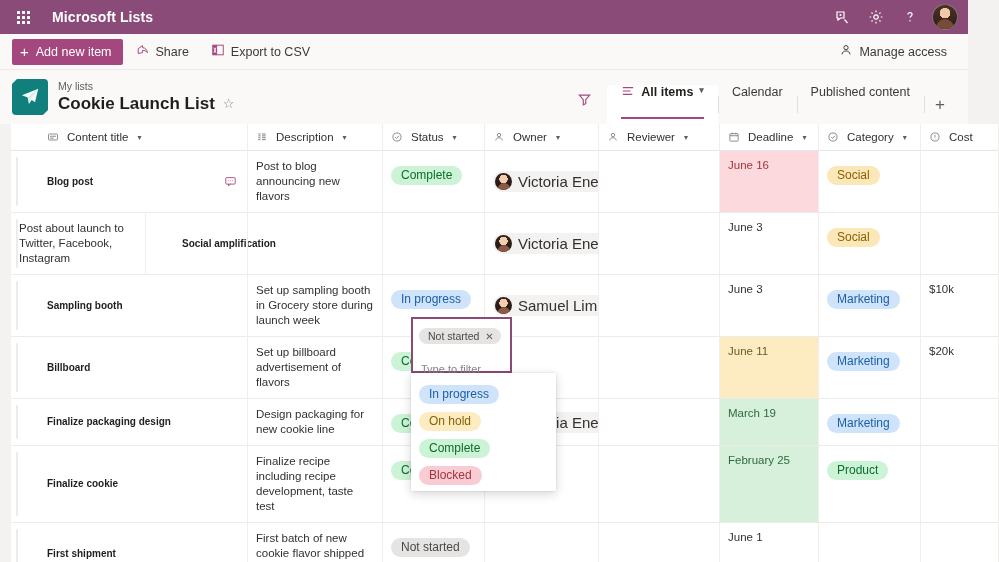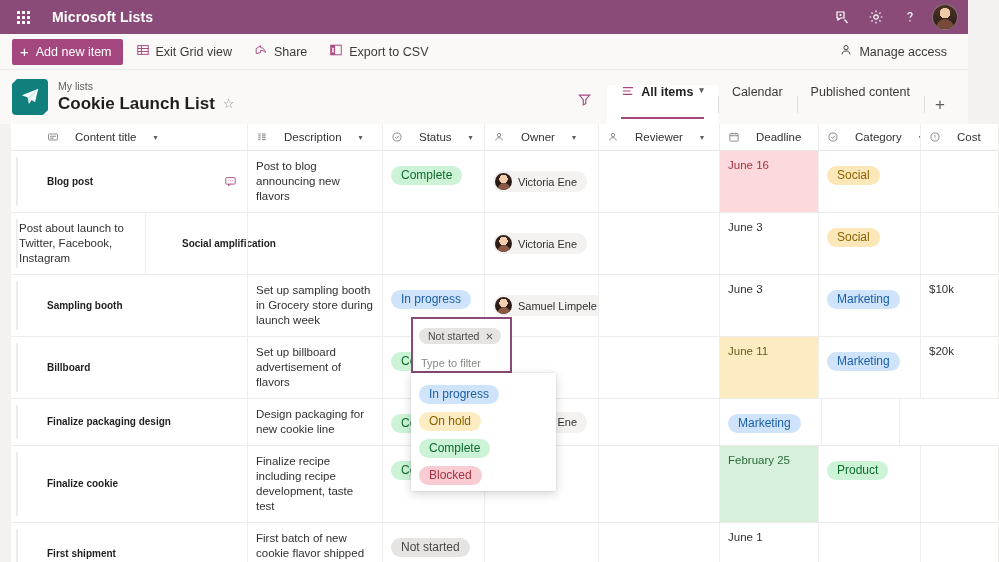--- a/index.html
+++ b/index.html
@@ -108,21 +108,21 @@
   
   .gridwrap { position: relative; height: 473px; background: #f3f2f1; display:flex; }
   .left-gutter { width: 11px; background: #f3f2f1; flex: 0 0 11px; }
   .grid { flex: 1; background: #ffffff; position: relative; }
 
   .hrow {
     display: flex; height: 27px; align-items: center; background: #ffffff;
     border-bottom: 1px solid #e8e6e4;
   }
   .hcell {
-    display: flex; align-items: center; gap: 16px; font-size: 11.5px; color: #323130;
+    display: flex; align-items: center; gap: 8px; font-size: 11.5px; color: #323130;
     padding: 0 8px; height: 27px; cursor: pointer; border-right: 1px solid #f0eeec;
     flex: 0 0 auto; overflow: hidden; white-space: nowrap;
   }
   .hcell .caret { font-size: 8px; color: #605e5c; margin-left: 1px; }
   .hcell .hicon { color:#797775; display:flex; align-items:center; }
 
   .row { display: flex; border-bottom: 1px solid #edebe9; background: #ffffff; position: relative; }
   .row-accent { position:absolute; left:5px; top:6px; bottom:6px; width:2px; background:#edebe9; border-radius:1px; }
   .cell {
     padding: 8px 8px; font-size: 11.5px; color: #323130; border-right: 1px solid #f0eeec;
@@ -160,21 +160,21 @@
 
   .person { display: flex; align-items: center; gap: 6px; background:#f3f2f1; border-radius: 12px; padding: 2px 10px 2px 2px; }
   .p-avatar {
     width: 17px; height: 17px; border-radius: 50%; flex: 0 0 17px; overflow: hidden; position: relative;
     background: radial-gradient(circle at 50% 36%, #f2cdae 0 30%, rgba(0,0,0,0) 31%), linear-gradient(#3a2620,#1f1411);
   }
   .p-avatar::after {
     content:""; position:absolute; left:50%; top:60%; width:13px; height:11px; transform:translateX(-50%);
     border-radius:7px 7px 0 0; background:#8a5a45;
   }
-  .p-name { font-size: 11px; color:#323130; white-space: nowrap; }
+  .p-name { font-size: 15px; color:#323130; white-space: nowrap; }
 
   .dl-pink  { background:#fbd9dd; }
   .dl-amber { background:#fdecc2; }
   .dl-green { background:#d7f0dc; }
   .dl-pink .dl-text { color:#a4333f; }
   .dl-amber .dl-text { color:#6b5a20; }
   .dl-green .dl-text { color:#2b6b3a; }
   .grid-foot { background:#faf9f8; flex:1; }
   .grid-col-guide { position:absolute; left:236px; top:0; bottom:0; width:1px; background:#f0eeec; }
 
@@ -182,21 +182,21 @@
   .edit-cell {
     position: absolute; left: 400px; top: 193px; width: 101px; height: 56px;
     background: #ffffff; border: 2px solid #8a4b78; z-index: 30;
     padding: 7px 6px 0 6px; box-sizing: border-box;
   }
   .edit-pill {
     display:inline-flex; align-items:center; gap:6px; background:#e6e4e2; color:#4a4846;
     border-radius:11px; padding:2px 7px 2px 9px; font-size:10.5px; white-space:nowrap;
   }
   .edit-pill .x { font-size:10px; color:#605e5c; cursor:pointer; }
-  .edit-filter { margin-top:13px; font-size:11px; color:#8a8886; padding-left:2px; cursor:text; }
+  .edit-filter { margin-top:19px; font-size:11px; color:#8a8886; padding-left:2px; cursor:text; }
 
   .dropdown {
     position: absolute; left: 400px; top: 249px; width: 145px; background: #ffffff;
     box-shadow: 0 3px 10px rgba(0,0,0,.16), 0 0 2px rgba(0,0,0,.12); z-index: 40;
     padding: 4px 0 6px 0;
   }
   .dd-item { height: 27px; display:flex; align-items:center; padding: 0 8px; cursor:pointer; }
 </style>
 </head>
 <body>
@@ -240,29 +240,20 @@
       </div>
       <div class="avatar-top"></div>
     </div>
   </div>
 
   <div class="cmdbar">
     <button class="cmd-primary">
       <span style="font-size:15px;line-height:13px;">+</span>
       <span>Add new item</span>
     </button>
-    <div class="cmd-item">
-      <span>
-        <svg width="14" height="14" viewBox="0 0 16 16" fill="none" stroke="#a4477f" stroke-width="1.1">
-          <rect x="2" y="3" width="12" height="10"></rect>
-            <path d="M2 6.3h12M2 9.7h12M6.2 3v10"></path>
-        </svg>
-      </span>
-      <span>Exit Grid view</span>
-    </div>
     <div class="cmd-item">
       <span>
         <svg width="14" height="14" viewBox="0 0 16 16" fill="none" stroke="#a4477f" stroke-width="1.1">
           <path d="M2.5 12V6.5l5-3.5v2.3c3.2.2 5.2 2.4 5.5 5.7-1.4-2-3.2-2.6-5.5-2.6V11z"></path>
         </svg>
       </span>
       <span>Share</span>
     </div>
     <div class="cmd-item">
       <span>
@@ -546,20 +537,23 @@
             <div class="cell c-status">
               <span class="pill p-complete">Complete</span>
             </div>
             <div class="cell c-owner center-v">
               <span class="person">
                 <span class="p-avatar"></span>
                 <span class="p-name">Victoria Ene</span>
               </span>
             </div>
             <div class="cell c-review"></div>
+            <div class="cell c-dead dl-green">
+              <span class="dl-text">March 19</span>
+            </div>
             <div class="cell c-cat">
               <span class="pill p-marketing">Marketing</span>
             </div>
             <div class="cell c-cost">
               <span></span>
             </div>
           </div>
           <div class="row">
             <div class="row-accent"></div>
             <div class="cell c-title title-cell center-v">

